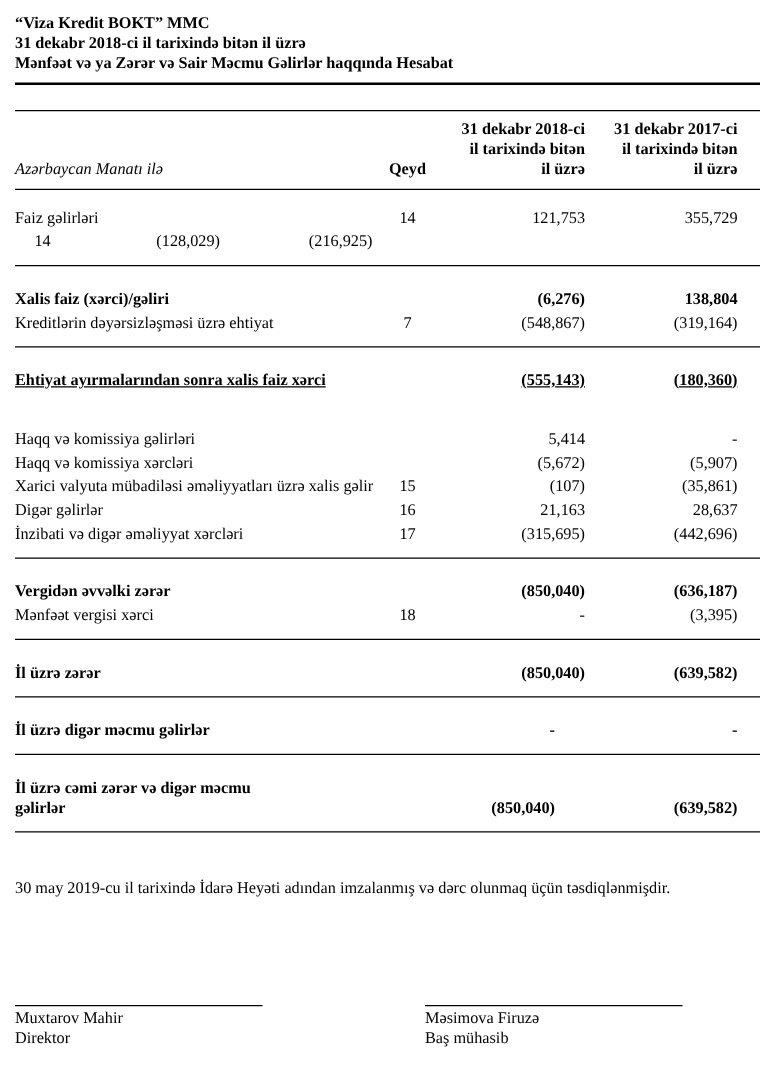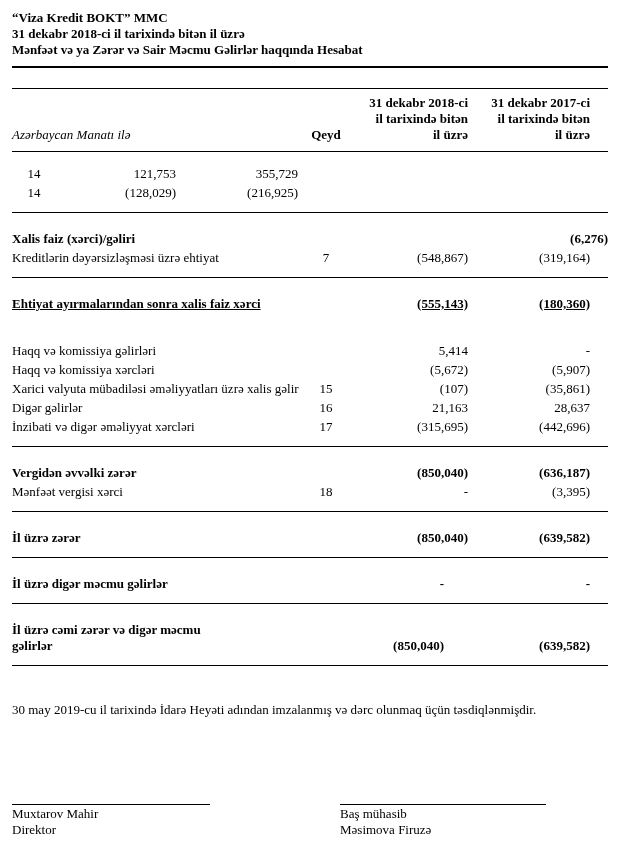--- a/index.html
+++ b/index.html
@@ -66,34 +66,36 @@
     <div class="c-amt1 hdr-amt">
       <div class="inner">31 dekabr 2018-ci il tarixində bitən il üzrə</div>
     </div>
     <div class="c-amt2 hdr-amt">
       <div class="inner">31 dekabr 2017-ci il tarixində bitən il üzrə</div>
     </div>
   </div>
 
   <div class="rows">
       <div class="row">
+    <div class="c-label">Faiz gəlirləri</div>
     <div class="c-note">14</div>
     <div class="c-amt1">121,753</div>
     <div class="c-amt2">355,729</div>
   </div>
       <div class="row">
     <div class="c-note">14</div>
     <div class="c-amt1">(128,029)</div>
     <div class="c-amt2">(216,925)</div>
   </div>
       <div class="divider"></div>
       <div class="row bold">
     <div class="c-label">Xalis faiz (xərci)/gəliri</div>
     <div class="c-note"></div>
     <div class="c-amt1">(6,276)</div>
+    <div class="c-amt2">138,804</div>
   </div>
       <div class="row">
     <div class="c-label">Kreditlərin dəyərsizləşməsi üzrə ehtiyat</div>
     <div class="c-note">7</div>
     <div class="c-amt1">(548,867)</div>
     <div class="c-amt2">(319,164)</div>
   </div>
       <div class="divider"></div>
       <div class="row bold space-after">
     <div class="c-label">Ehtiyat ayırmalarından sonra xalis faiz xərci</div>
@@ -169,18 +171,18 @@
     </div>
 
   <div class="approval">30 may 2019-cu il tarixində İdarə Heyəti adından imzalanmış və dərc olunmaq üçün təsdiqlənmişdir.</div>
 
   <div class="signatures">
     <div class="sig sig-left">
       <div>Muxtarov Mahir</div>
       <div>Direktor</div>
     </div>
     <div class="sig sig-right">
+      <div>Məsimova Firuzə</div>
       <div>Baş mühasib</div>
-      <div>Məsimova Firuzə</div>
     </div>
   </div>
 
 </div>
 
 </body></html>

